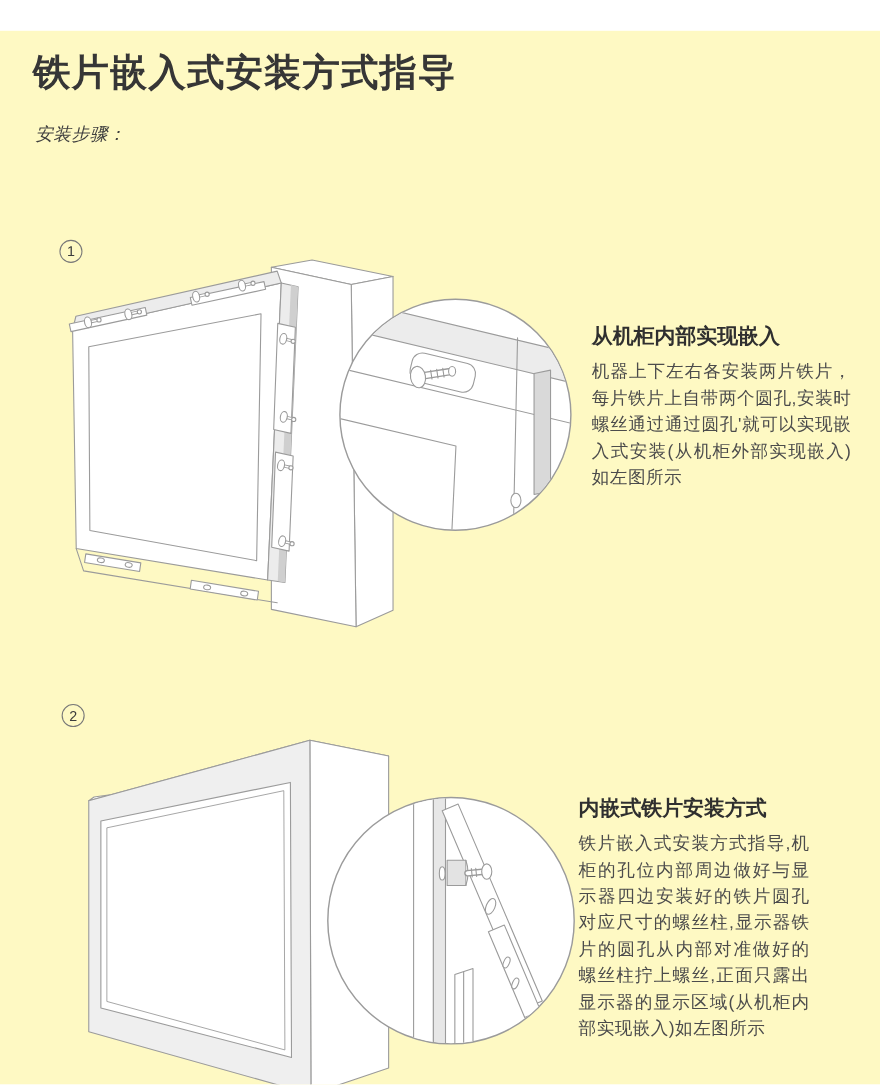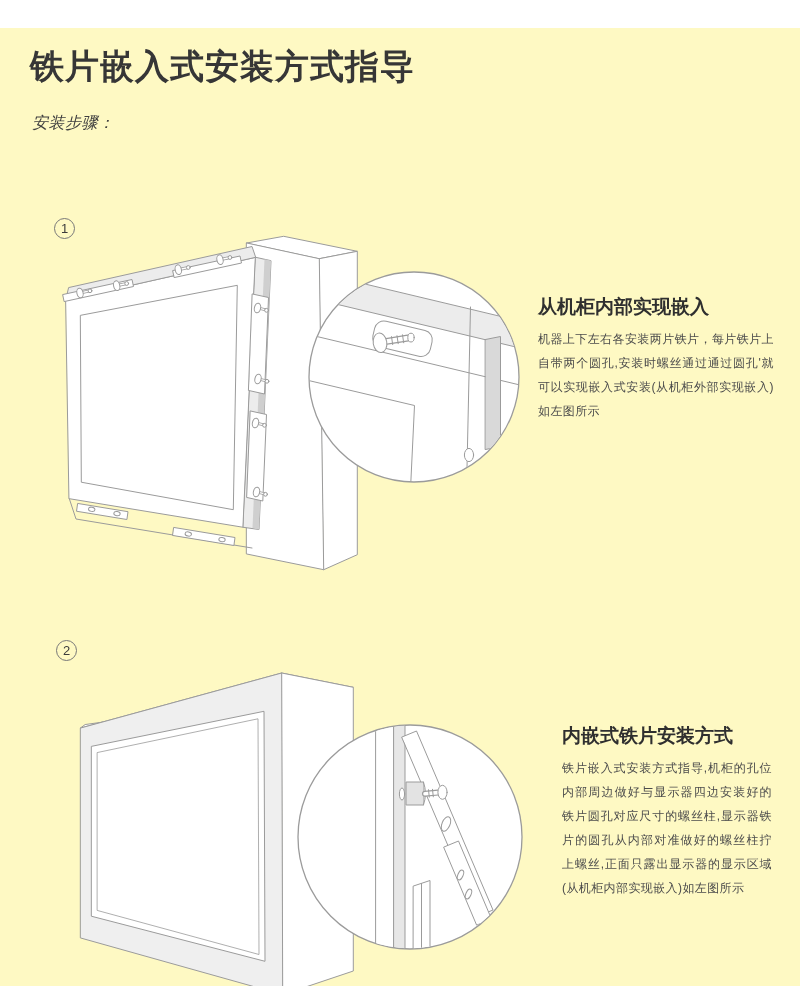--- a/index.html
+++ b/index.html
@@ -25,26 +25,26 @@
     display:flex;align-items:center;justify-content:center;
     font-size:13px;color:#3c3c3c;box-sizing:border-box;
   }
   .badge1{left:54px;top:190px;}
   .badge2{left:56px;top:612px;}
   .fig{position:absolute;}
   .fig1{left:40px;top:180px;}
   .fig2{left:40px;top:600px;}
   .caption{position:absolute;}
   .caption1{left:538px;top:266px;width:236px;}
-  .caption2{left:562px;top:695px;width:210px;}
+  .caption2{left:526px;top:695px;width:210px;}
   .caption h3{
     margin:0;font-size:19px;line-height:26px;font-weight:700;color:#2f2f2f;
   }
   .caption p{
-    margin:7px 0 0 0;font-size:12px;line-height:24px;color:#4c4c4c;letter-spacing:0.4px;
+    margin:7px 0 0 0;font-size:16px;line-height:24px;color:#4c4c4c;letter-spacing:0.4px;
     text-align:justify;
   }
 </style>
 </head>
 <body>
 
 <div class="page">
 
   <h1 class="page-title">铁片嵌入式安装方式指导</h1>
   <div class="steps-label">安装步骤：</div>

